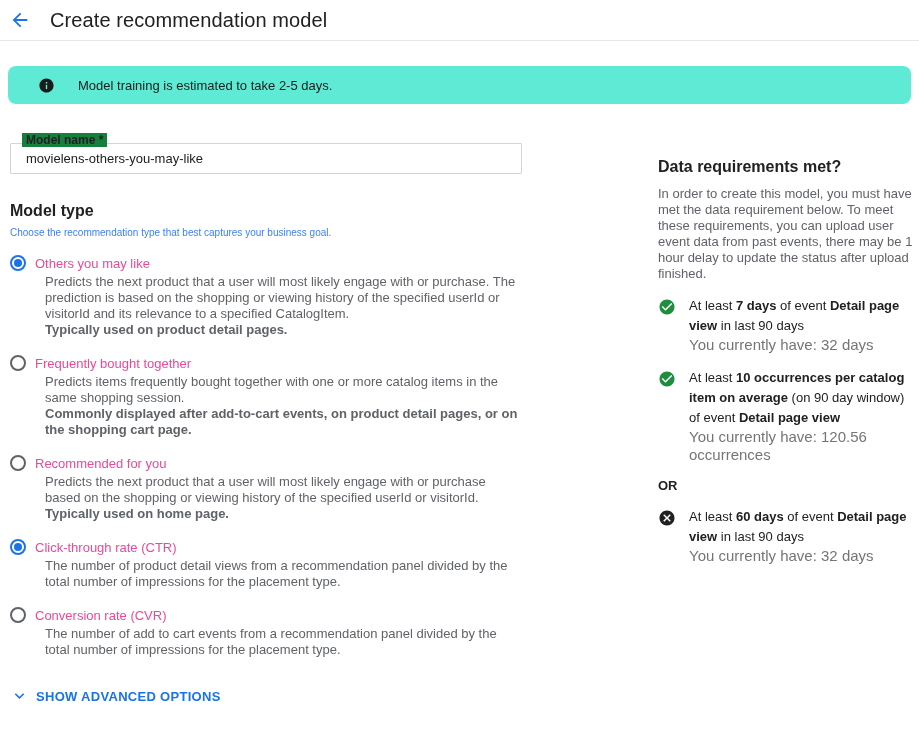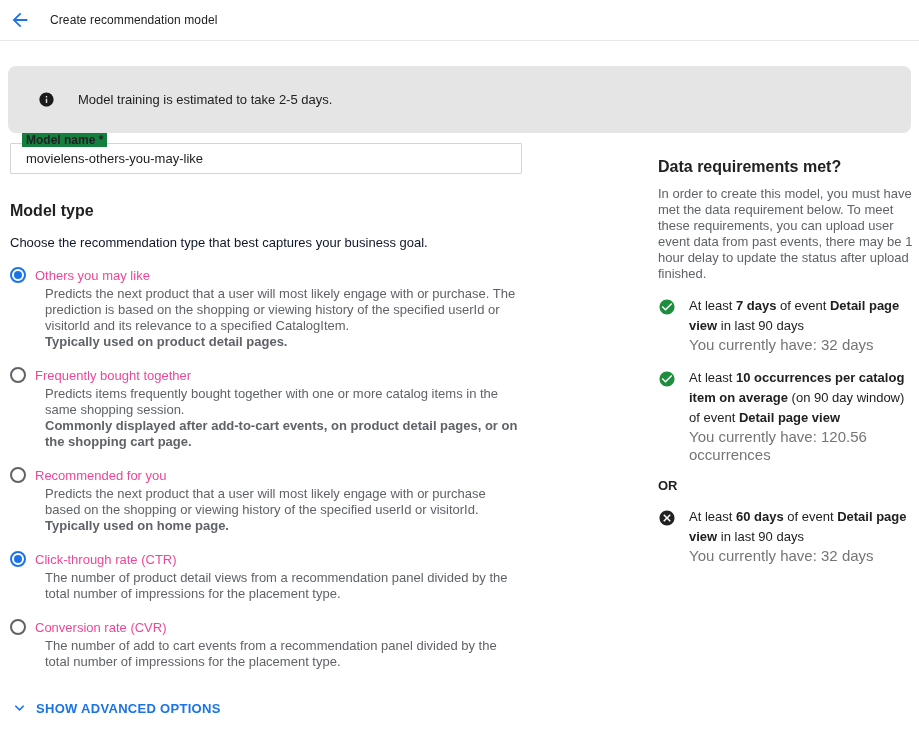--- a/index.html
+++ b/index.html
@@ -7,41 +7,41 @@
   body {
     width: 919px; height: 753px; position: relative;
     font-family: "Liberation Sans", sans-serif;
     color: #212121; overflow: hidden;
   }
 
   
   .header { height: 41px; display: flex; align-items: center; border-bottom: 1px solid #e8e8e8; padding-left: 5px; }
   .back-btn { background: none; border: none; width: 30px; height: 30px; display: flex; align-items: center; justify-content: center; cursor: pointer; }
   .back-btn svg { width: 22px; height: 22px; }
-  .page-title { font-size: 12px; font-weight: 400; color: #212121; margin-left: 15px; letter-spacing: 0.1px; }
+  .page-title { font-size: 20px; font-weight: 400; color: #212121; margin-left: 15px; letter-spacing: 0.1px; }
 
   
-  .banner { margin: 25px 8px 0 8px; height: 67px; background: #e5e5e5; border-radius: 8px; display: flex; align-items: center; }
+  .banner { margin: 25px 8px 0 8px; height: 38px; background: #5eead4; border-radius: 8px; display: flex; align-items: center; }
   .banner-icon { margin-left: 30px; width: 17px; height: 17px; flex-shrink: 0; }
   .banner-icon svg { width: 17px; height: 17px; display: block; }
   .banner-text { margin-left: 23px; font-size: 13px; color: #212121; }
 
   
   .left-col { position: absolute; left: 10px; top: 125px; width: 512px; }
   .right-col { position: absolute; left: 658px; top: 158px; width: 255px; }
 
   
   .field { position: relative; margin-top: 18px; }
   .field-label { position: absolute; top: -10px; left: 12px; background: #15803d; padding: 0 4px; font-size: 12px; font-weight: bold; color: #202124; }
   .field-input { width: 100%; height: 31px; border: 1px solid #d4d4d4; border-radius: 1px; padding: 0 15px; font-size: 13px; color: #212121; font-family: "Liberation Sans", sans-serif; outline: none; }
 
   h2.section { font-size: 16px; font-weight: bold; color: #212121; margin-top: 28px; display: flex; align-items: center; }
   .help-icon { width: 14px; height: 14px; margin-left: 10px; display: inline-flex; }
   .help-icon svg { width: 14px; height: 14px; }
-  .section-sub { font-size: 13px; color: #0f172a; margin-top: 15px; }
+  .section-sub { font-size: 10px; color: #3b82f6; margin-top: 7px; }
 
   
   .radio-row { display: flex; align-items: flex-start; margin-top: 17px; }
   .radio { width: 16px; height: 16px; border-radius: 50%; border: 2px solid #5f6368; position: relative; flex-shrink: 0; margin-top: 0; cursor: pointer; }
   .radio.selected { border-color: #1a73e8; }
   .radio.selected::after { content: ""; position: absolute; left: 2px; top: 2px; width: 8px; height: 8px; border-radius: 50%; background: #1a73e8; }
   .radio-label { font-size: 13px; color: #ec4899; margin-left: 9px; margin-top: 1px; cursor: pointer; }
   .radio-desc { margin: 3px 0 0 35px; width: 478px; font-size: 13px; line-height: 16px; color: #5f6368; }
   .radio-desc strong { font-weight: bold; color: #5f6368; }
 

